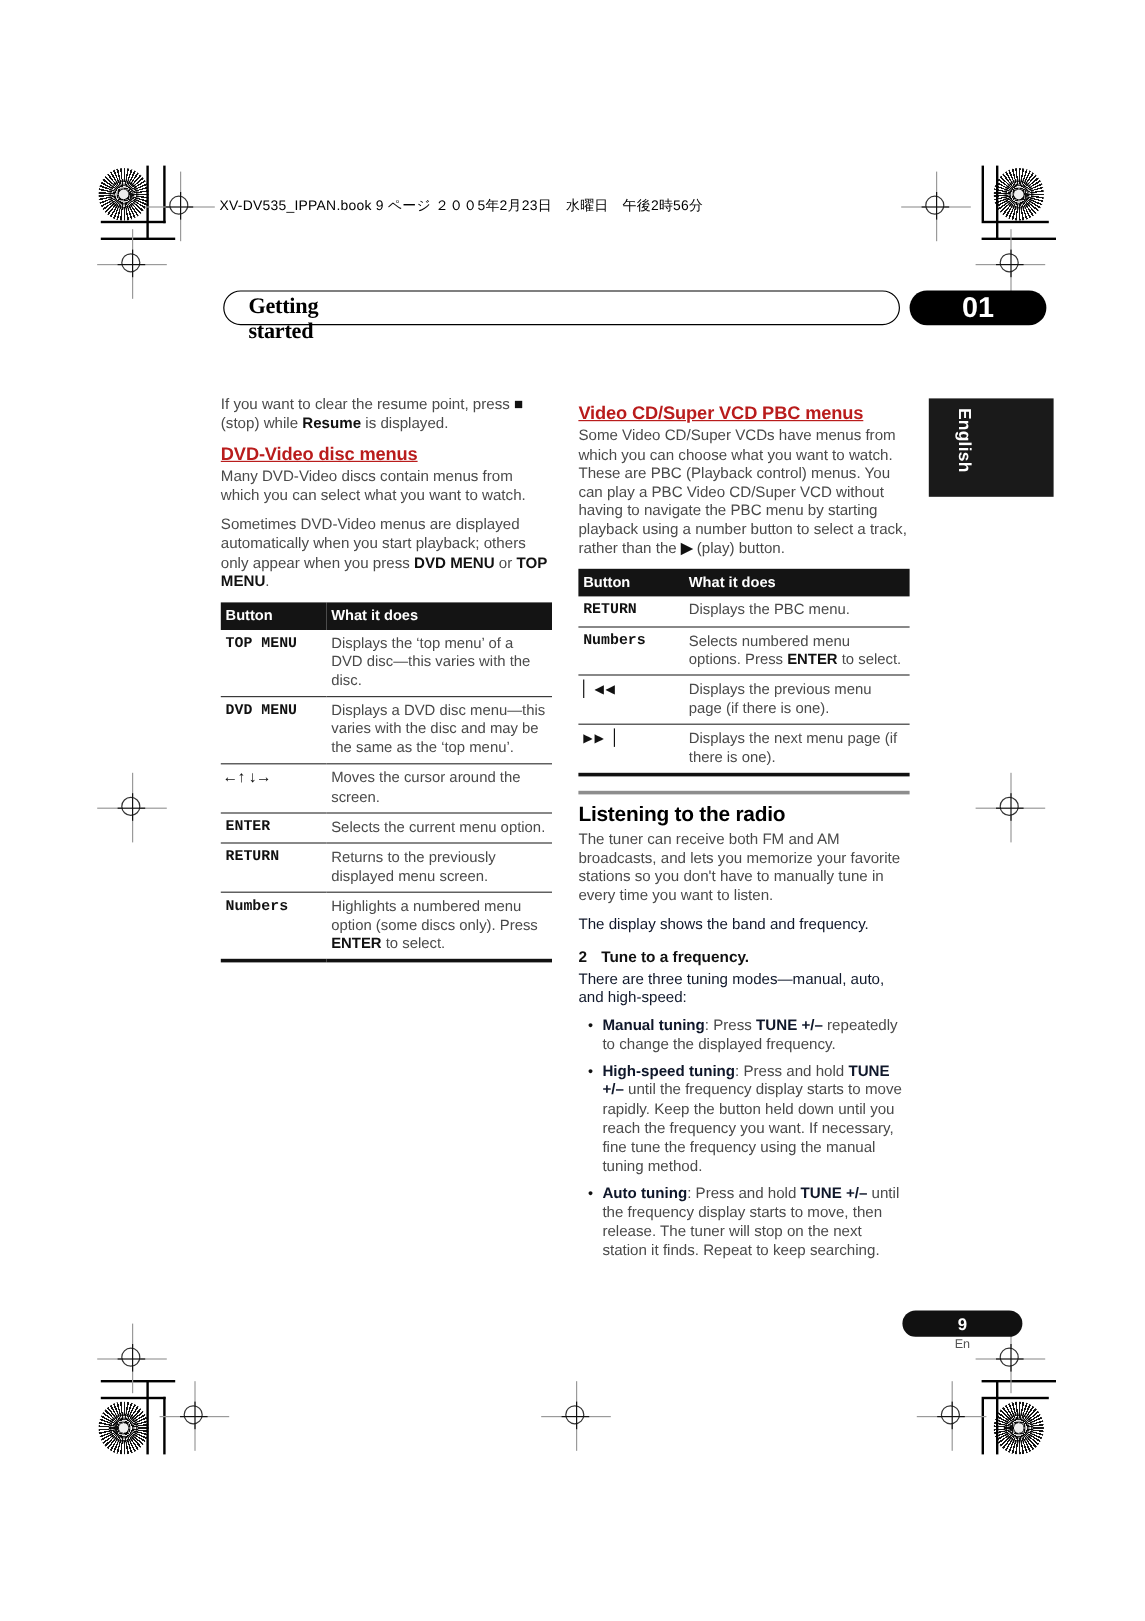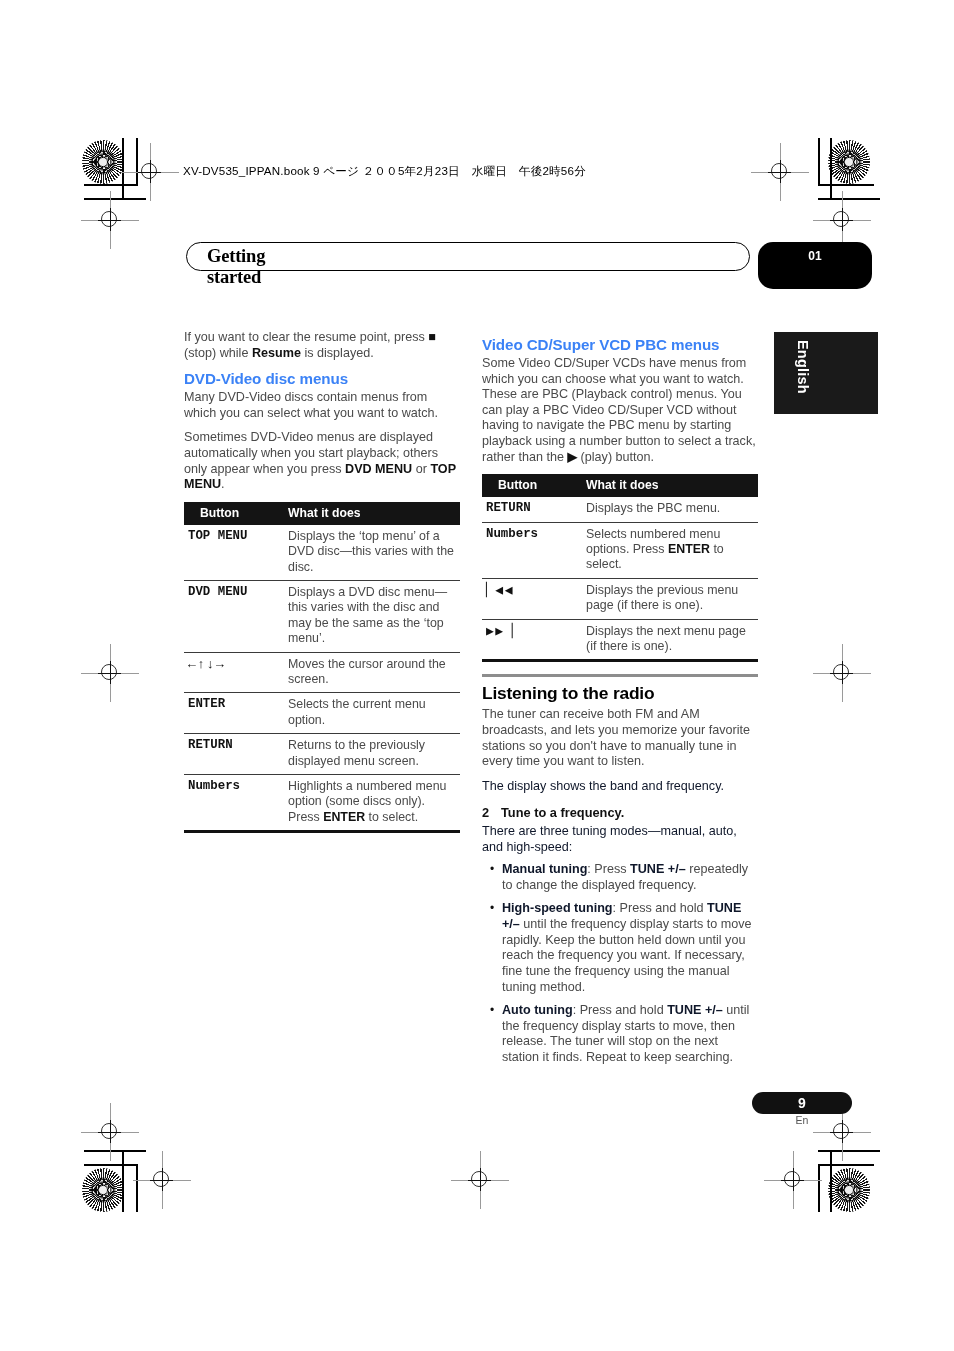--- a/index.html
+++ b/index.html
@@ -88,25 +88,25 @@
     left: 21px; top: 4px;
     font-size: 18.5px;
     font-weight: bold;
     letter-spacing: -0.2px;
     color: #000;
     font-family: Liberation Serif, serif;
   }
   .banner-num {
     position: absolute;
     left: 572px; top: 0;
-    width: 114px; height: 47px;
+    width: 114px; height: 29px;
     border-radius: 15px;
     background: #000;
     color: #fff;
-    font-size: 12px;
+    font-size: 24px;
     font-weight: bold;
     text-align: center;
     line-height: 29px;
     letter-spacing: 0px;
     box-sizing: border-box;
   }
 
   
   .lang-tab {
     position: absolute;
@@ -137,22 +137,23 @@
     font-size: 12.6px;
     line-height: 15.6px;
     color: #4a4a4a;
   }
   p.body b, p.body strong { color: #111; font-weight: bold; }
 
   h3.sub {
     margin: 6px 0 3px 0;
     font-size: 15.2px;
     font-weight: bold;
-    color: #3b82f6;
+    color: #b91c1c;
     letter-spacing: -0.1px;
+    text-decoration: underline;
   }
   h2.sect {
     margin: 4px 0 3px 0;
     font-size: 17.4px;
     font-weight: bold;
     color: #000;
     letter-spacing: -0.2px;
   }
   .rule {
     height: 3px;
@@ -169,21 +170,21 @@
   }
   table.btn-table thead th {
     background: #141414;
     color: #fff;
     font-size: 12.2px;
     font-weight: bold;
     text-align: left;
     padding: 4px 4px 5px 4px;
     letter-spacing: 0px;
   }
-  table.btn-table thead th.c1 { width: 80px; padding-left: 16px; }
+  table.btn-table thead th.c1 { width: 80px; padding-left: 4px; }
   table.btn-table tbody td {
     font-size: 12.4px;
     line-height: 15.4px;
     padding: 4px 4px 5px 4px;
     vertical-align: top;
     border-bottom: 1px solid #3a3a3a;
     color: #4a4a4a;
   }
   table.btn-table tbody td.c1 {
     width: 80px;

